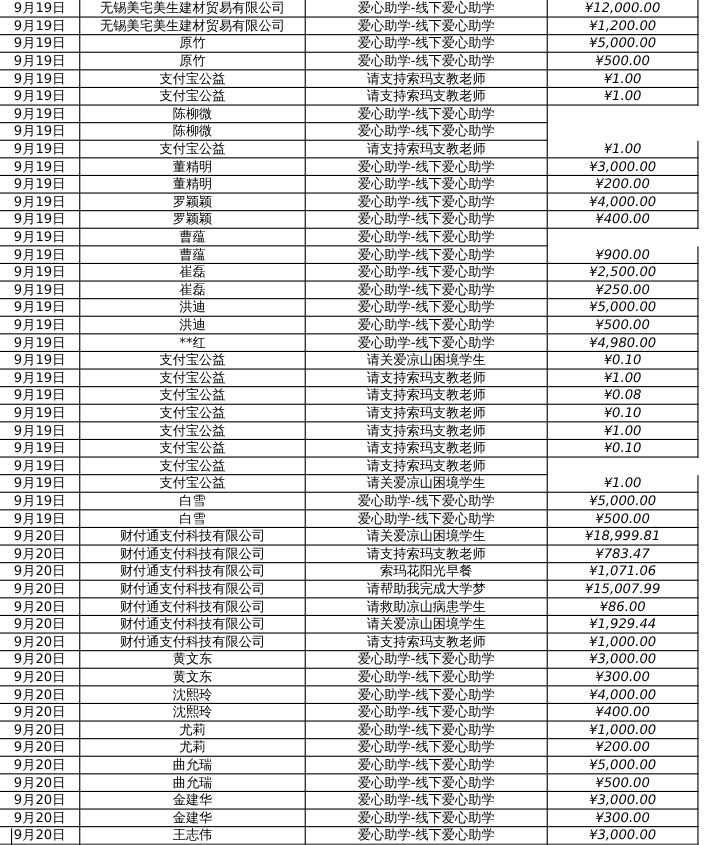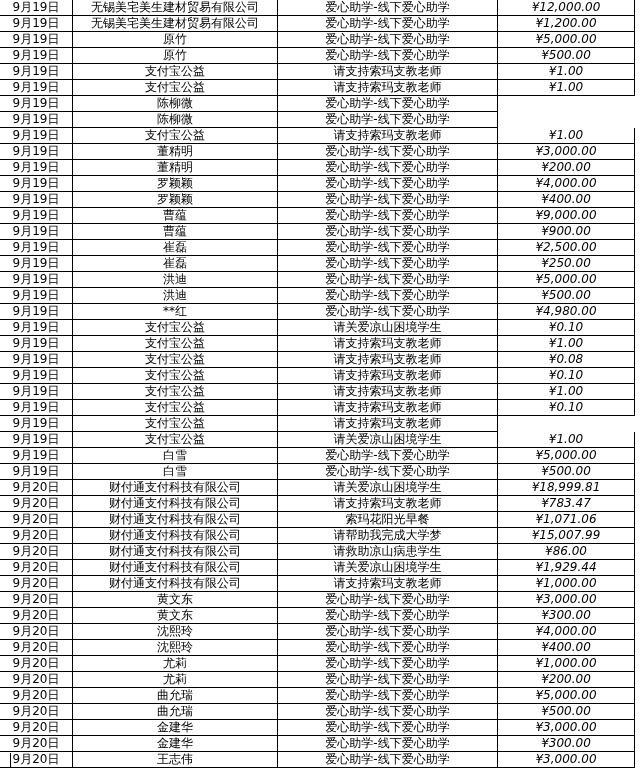--- a/index.html
+++ b/index.html
@@ -157,21 +157,20 @@
     <div class="cell col-date">9月19日</div>
     <div class="cell col-donor">罗颖颖</div>
     <div class="cell col-project">爱心助学-线下爱心助学</div>
     <div class="cell col-amount">¥400.00</div>
   </div>
 
   <div class="row">
     <div class="cell col-date">9月19日</div>
     <div class="cell col-donor">曹蕴</div>
     <div class="cell col-project">爱心助学-线下爱心助学</div>
-    <div class="cell col-amount">¥9,000.00</div>
   </div>
 
   <div class="row">
     <div class="cell col-date">9月19日</div>
     <div class="cell col-donor">曹蕴</div>
     <div class="cell col-project">爱心助学-线下爱心助学</div>
     <div class="cell col-amount">¥900.00</div>
   </div>
 
   <div class="row">

